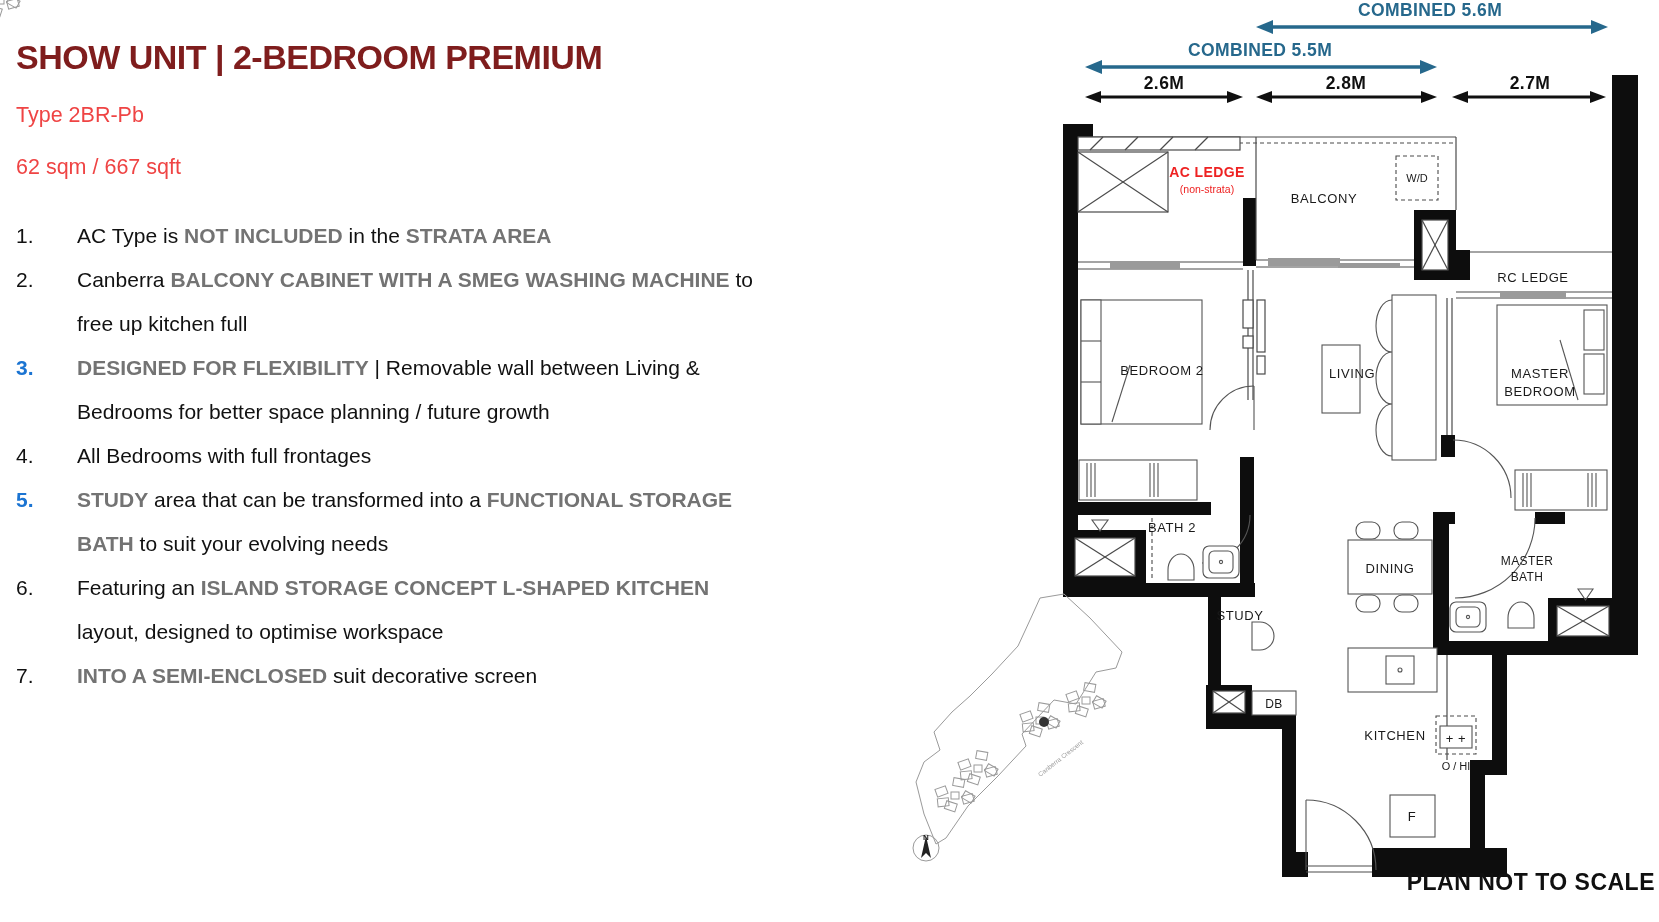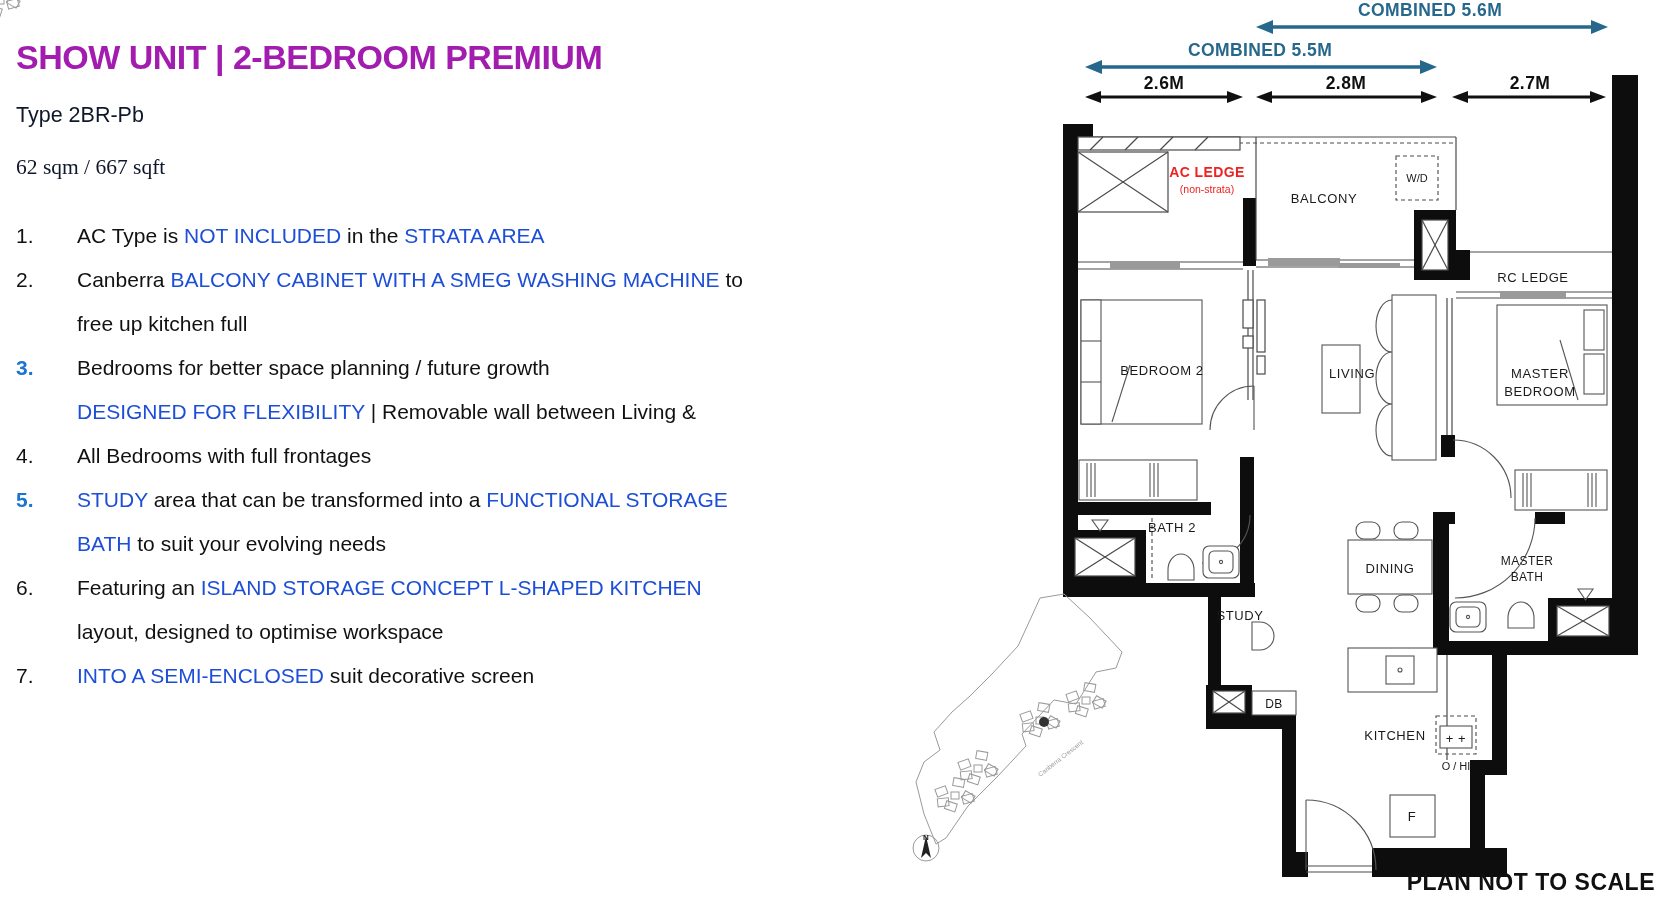--- a/index.html
+++ b/index.html
@@ -1,27 +1,27 @@
 <!DOCTYPE html>
 <html><head>
 <meta charset="utf-8">
 <style>
   html,body{margin:0;padding:0;background:#fff;}
   .slide{position:relative;width:1659px;height:922px;background:#fff;overflow:hidden;
          font-family:"Liberation Sans",sans-serif;color:#141414;}
   .info{position:absolute;left:16px;top:0;width:880px;}
-  .title{margin:38px 0 0 0;font-size:34px;font-weight:700;color:#a21caf;letter-spacing:-0.5px;}
-  .sub{margin:0;font-size:21.5px;color:#0f172a;}
+  .title{margin:38px 0 0 0;font-size:34px;font-weight:700;color:#7f1d1d;letter-spacing:-0.5px;}
+  .sub{margin:0;font-size:21.5px;color:#ef4444;}
   .sub.type{margin-top:26px;}
-  .sub.area{margin-top:27px;font-family:Liberation Serif, serif;}
+  .sub.area{margin-top:27px;}
   ol.features{list-style:none;margin:34px 0 0 0;padding:0;}
   ol.features li{position:relative;padding-left:61px;font-size:21px;line-height:44px;color:#111;}
   ol.features .num{position:absolute;left:0;top:0;}
   ol.features .num.acc{color:#1b74d2;font-weight:700;}
-  .seg.acc{color:#1d4ed8;font-weight:400;}
+  .seg.acc{color:#737373;font-weight:700;}
   .fline{display:block;white-space:nowrap;}
   svg text{font-family:"Liberation Sans",sans-serif;}
   .t13{font-size:13px;fill:#1a1a1a;letter-spacing:.6px;text-anchor:middle;}
   .t12{font-size:12px;fill:#1a1a1a;letter-spacing:.4px;text-anchor:middle;}
   .t11{font-size:11px;fill:#1a1a1a;text-anchor:middle;}
   .red1{font-size:14px;font-weight:700;fill:#ee2222;text-anchor:middle;letter-spacing:.4px;}
   .red2{font-size:10.5px;fill:#ee2222;text-anchor:middle;}
   .teal{font-size:17.5px;font-weight:700;fill:#26688c;text-anchor:middle;letter-spacing:.4px;}
   .dim{font-size:17.5px;font-weight:700;fill:#101010;text-anchor:middle;letter-spacing:.4px;}
   .scaleTxt{font-size:23px;font-weight:700;fill:#101010;text-anchor:end;letter-spacing:.5px;}
@@ -54,22 +54,22 @@
           <span class="num">1.</span>
           <span class="fline"><span class="seg">AC Type is </span><span class="seg acc">NOT INCLUDED</span><span class="seg"> in the </span><span class="seg acc">STRATA AREA</span></span>
         </li>
         <li>
           <span class="num">2.</span>
           <span class="fline"><span class="seg">Canberra </span><span class="seg acc">BALCONY CABINET WITH A SMEG WASHING MACHINE</span><span class="seg"> to</span></span>
           <span class="fline"><span class="seg">free up kitchen full</span></span>
         </li>
         <li>
           <span class="num acc">3.</span>
+          <span class="fline"><span class="seg acc">DESIGNED FOR FLEXIBILITY</span><span class="seg"> | Removable wall between Living &amp;</span></span>
           <span class="fline"><span class="seg">Bedrooms for better space planning / future growth</span></span>
-          <span class="fline"><span class="seg acc">DESIGNED FOR FLEXIBILITY</span><span class="seg"> | Removable wall between Living &amp;</span></span>
         </li>
         <li>
           <span class="num">4.</span>
           <span class="fline"><span class="seg">All Bedrooms with full frontages</span></span>
         </li>
         <li>
           <span class="num acc">5.</span>
           <span class="fline"><span class="seg acc">STUDY</span><span class="seg"> area that can be transformed into a </span><span class="seg acc">FUNCTIONAL STORAGE</span></span>
           <span class="fline"><span class="seg acc">BATH</span><span class="seg"> to suit your evolving needs</span></span>
         </li>

